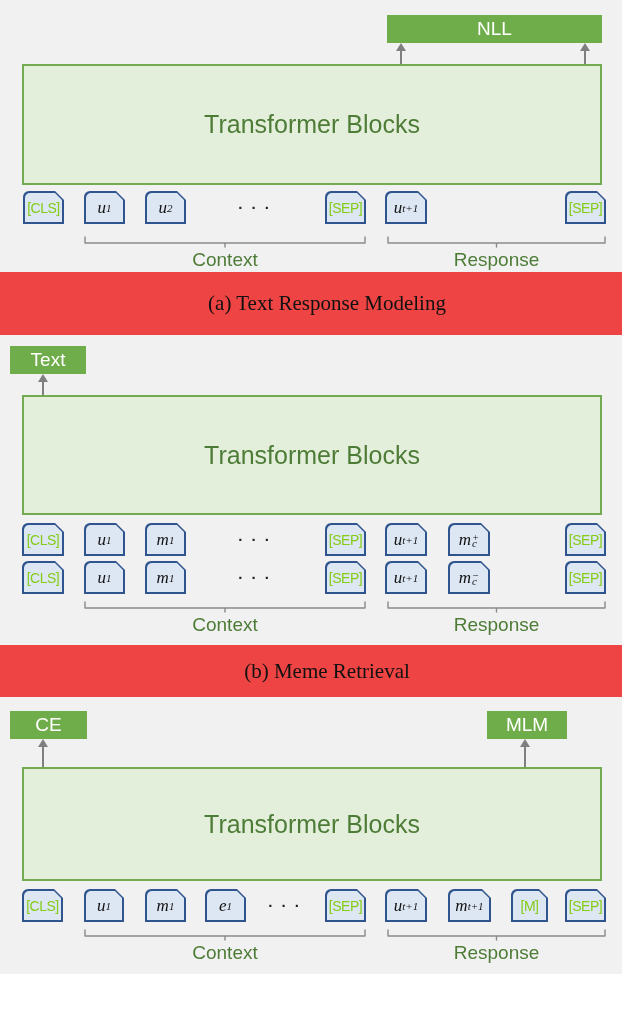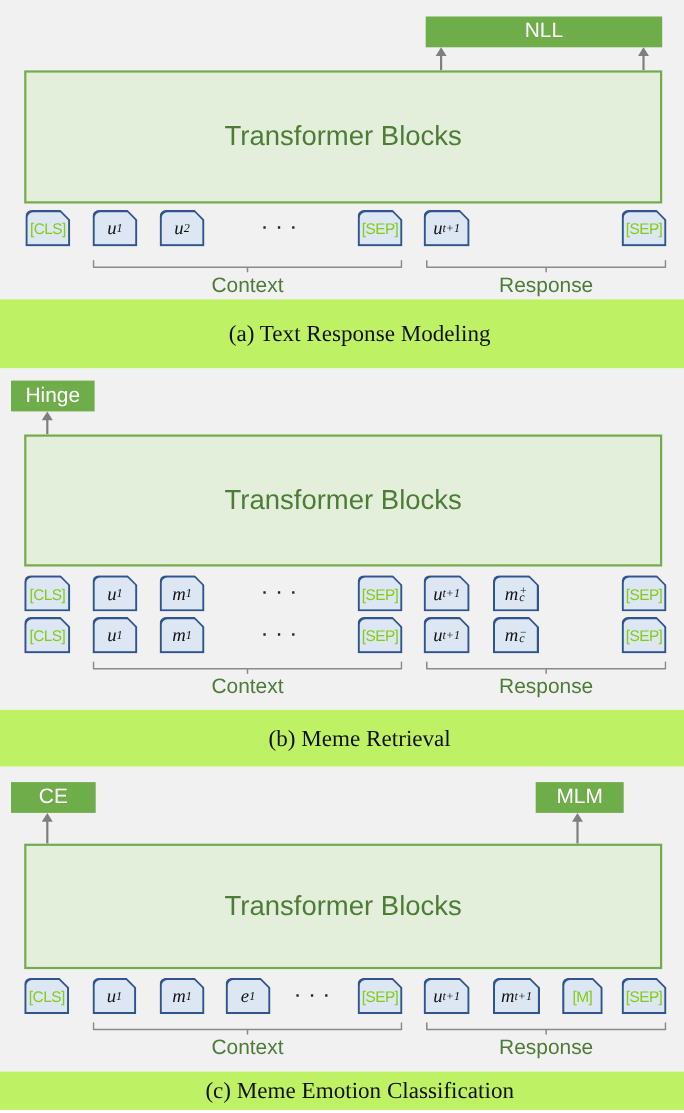--- a/index.html
+++ b/index.html
@@ -16,21 +16,21 @@
     background: var(--panel-bg, #f1f1f1);
     overflow: hidden;
   }
   .caption {
     display: flex;
     align-items: center;
     justify-content: center;
     font-family: "Liberation Serif", serif;
     font-size: 21px;
     color: #111;
-    background: #bef264;
+    background: #ef4444;
     padding-left: 32px;
   }
   .loss-box {
     position: absolute;
     display: flex;
     align-items: center;
     justify-content: center;
     background: var(--loss-green, #6fad4b);
     color: #ffffff;
     font-size: 19px;
@@ -176,21 +176,21 @@
       </svg>
       <div class="group-label" style="left: 387px; top: 249px; width: 219px;">Response</div>
     </div>
   <div class="caption" style="height: 63px;">
     <span>(a) Text Response Modeling</span>
   </div>
 </section>
 
 <section class="fig">
   <div class="canvas" style="height: 310px;">
-      <div class="loss-box" style="left: 10px; top: 11px; width: 76px; height: 28px;">Hinge</div>
+      <div class="loss-box" style="left: 10px; top: 11px; width: 76px; height: 28px;">Text</div>
       <div class="arrow-head" style="left: 37.5px; top: 39px;"></div>
       <div class="arrow-stem" style="left: 41.8px; top: 45px; height: 15px;"></div>
       <div class="transformer-box" style="left: 22px; top: 60px; width: 580px; height: 120px;">Transformer Blocks</div>
       <div class="token" style="left: 22px; top: 188px; width: 42px;">
         <span class="tok-fill"></span>
         <span class="tok-lbl">[CLS]</span>
       </div>
       <div class="token" style="left: 84px; top: 188px; width: 41px;">
         <span class="tok-fill"></span>
         <span class="tok-lbl math">
@@ -352,16 +352,13 @@
       </div>
       <svg width="282" height="12" class="brace-svg" style="left: 84px; top: 232px;">
         <path d="M1 1 L1 7 L281 7 L281 1 M141 7 L141 11" fill="none" stroke="#8a8a8a" stroke-width="1.4" stroke-linecap="round" stroke-linejoin="round"></path>
       </svg>
       <div class="group-label" style="left: 84px; top: 245px; width: 282px;">Context</div>
       <svg width="219" height="12" class="brace-svg" style="left: 387px; top: 232px;">
         <path d="M1 1 L1 7 L218 7 L218 1 M109.5 7 L109.5 11" fill="none" stroke="#8a8a8a" stroke-width="1.4" stroke-linecap="round" stroke-linejoin="round"></path>
       </svg>
       <div class="group-label" style="left: 387px; top: 245px; width: 219px;">Response</div>
     </div>
-  <div class="caption" style="height: 35px;">
-    <span>(c) Meme Emotion Classification</span>
-  </div>
 </section>
 
 </body></html>

